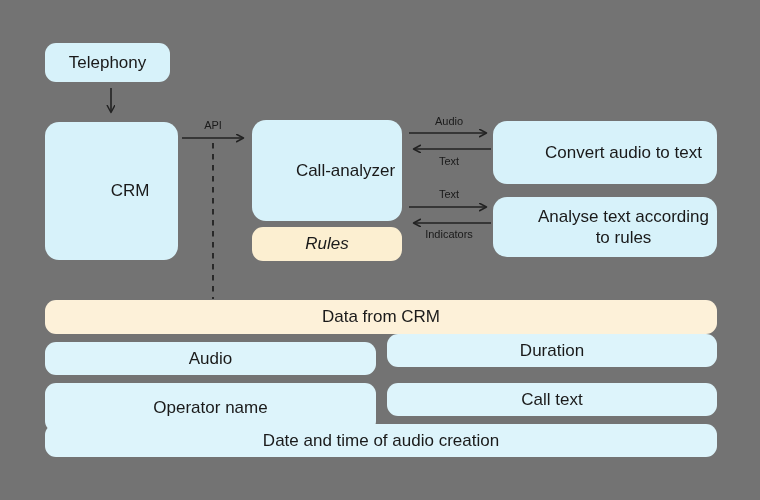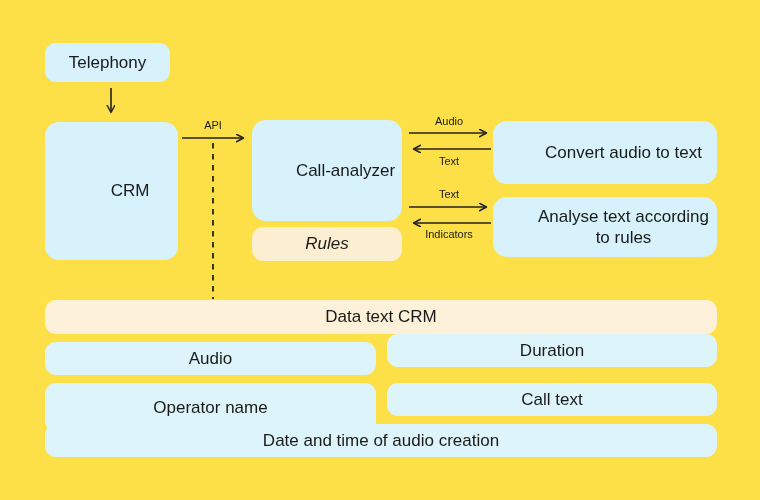--- a/index.html
+++ b/index.html
@@ -5,21 +5,21 @@
   html, body {
     margin: 0;
     padding: 0;
     background: #ffffff;
     font-family: "Liberation Sans", sans-serif;
   }
   .stage {
     position: relative;
     width: 760px;
     height: 500px;
-    background: #fde047;
+    background: #737373;
     overflow: hidden;
     color: #1a1a1a;
   }
   .edges {
     position: absolute;
     left: 0;
     top: 0;
     width: 760px;
     height: 500px;
     pointer-events: none;
@@ -104,21 +104,21 @@
   <div class="box blue r-lg analyse">
     <span class="wrap-narrow">Analyse text according to rules</span>
   </div>
 
   <span class="edge-label lbl-api">API</span>
   <span class="edge-label lbl-audio">Audio</span>
   <span class="edge-label lbl-text-back">Text</span>
   <span class="edge-label lbl-text-out">Text</span>
   <span class="edge-label lbl-indicators">Indicators</span>
 
-  <div class="box gold2 r-md data-header">Data text CRM</div>
+  <div class="box gold2 r-md data-header">Data from CRM</div>
 
   <div class="box blue2 r-md f-audio">Audio</div>
 
   <div class="box blue2 r-md f-duration">Duration</div>
 
   <div class="box blue2 r-md f-operator">Operator name</div>
 
   <div class="box blue2 r-md f-calltype">Call text</div>
 
   <div class="box blue2 r-md f-datetime">Date and time of audio creation</div>

